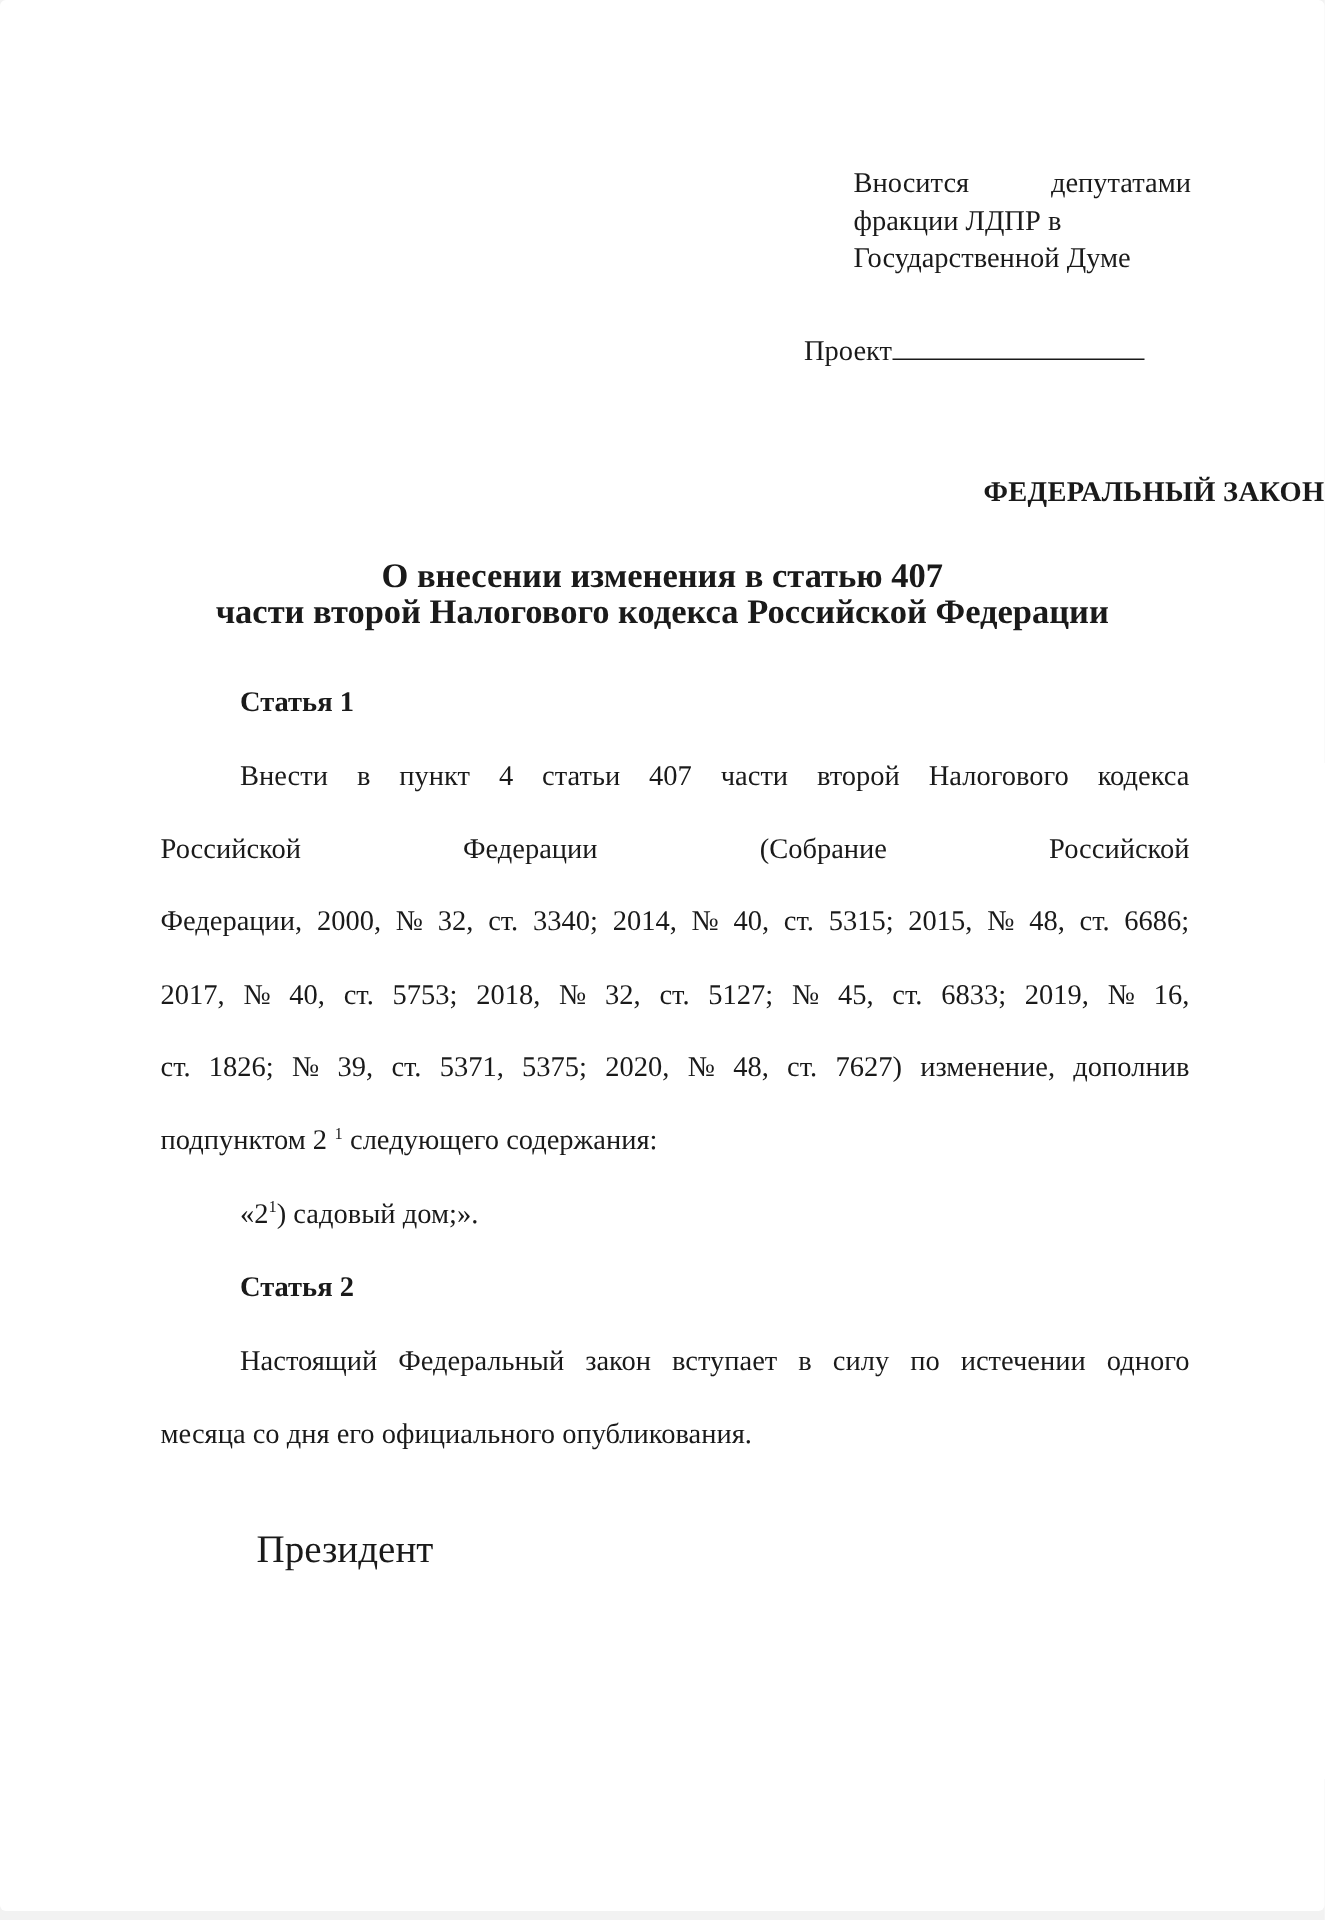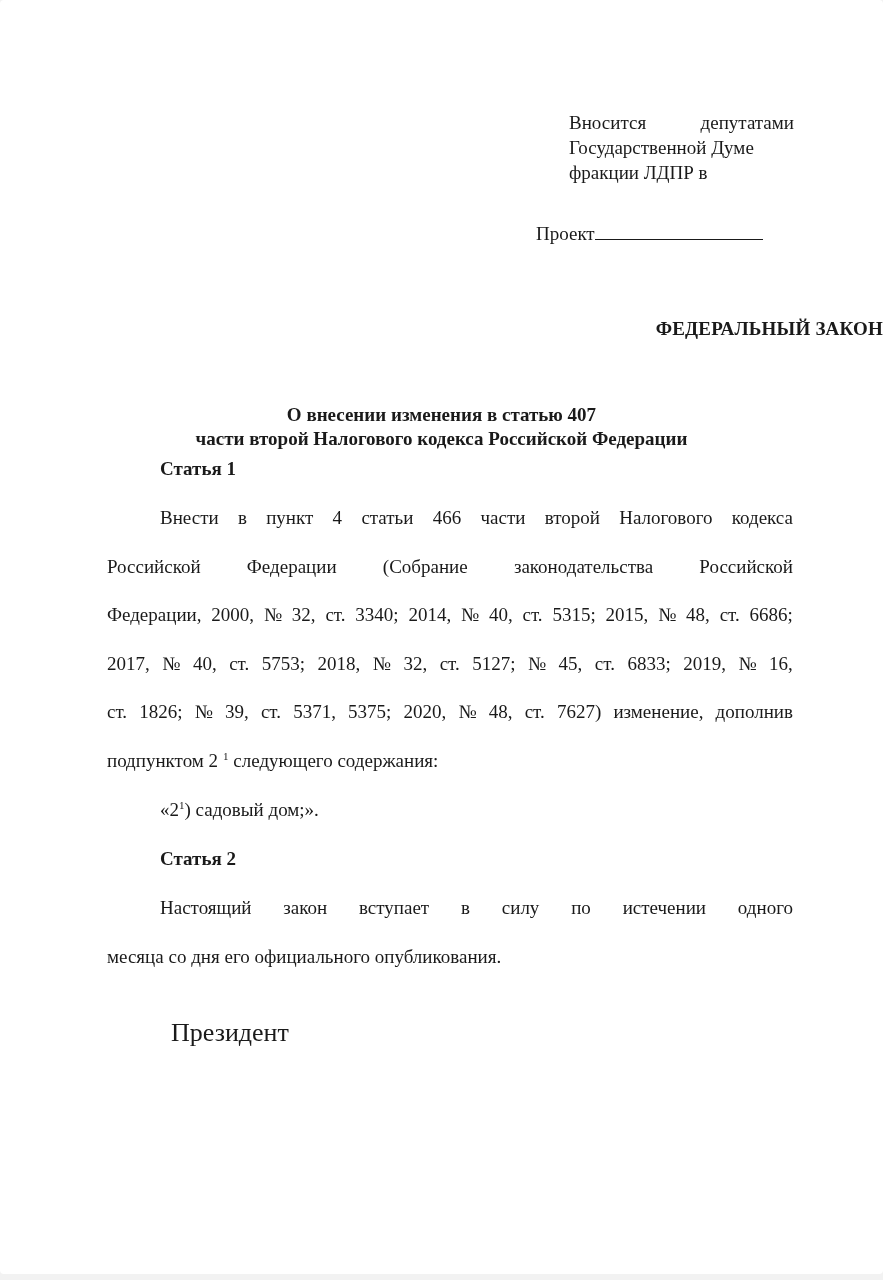--- a/index.html
+++ b/index.html
@@ -57,23 +57,22 @@
     font-weight: bold;
     font-size: 19px;
     letter-spacing: 0.2px;
   }
   .doc-title {
     position: absolute;
     left: 0; right: 0;
     top: 372px;
     text-align: center;
     font-weight: bold;
-    font-size: 19px;
+    font-size: 23px;
     line-height: 24px;
-    margin-top: 31px;
   }
   .article-heading {
     position: absolute;
     left: 160px;
     font-weight: bold;
     font-size: 19px;
   }
   .para {
     position: absolute;
     left: 107px;
@@ -102,22 +101,22 @@
 </head>
 <body>
 
 <div class="page">
 
   <div class="submitter">
     <div class="justify-line">
       <span>Вносится</span>
       <span>депутатами</span>
     </div>
+    <div>фракции ЛДПР в</div>
     <div>Государственной Думе</div>
-    <div>фракции ЛДПР в</div>
   </div>
 
   <div class="project">
     <span>Проект</span><span class="underline-field"></span>
   </div>
 
   <div class="doc-type">ФЕДЕРАЛЬНЫЙ ЗАКОН</div>
 
   <div class="doc-title">
     <div>О внесении изменения в статью 407</div>
@@ -126,31 +125,30 @@
 
   <div class="article-heading" style="top:458px;">Статья 1</div>
 
   <div class="para" style="top:494px;">
     <div class="line indent">
       <span>Внести</span>
       <span>в</span>
       <span>пункт</span>
       <span>4</span>
       <span>статьи</span>
-      <span>466</span>
+      <span>407</span>
       <span>части</span>
       <span>второй</span>
       <span>Налогового</span>
       <span>кодекса</span>
     </div>
     <div class="line">
       <span>Российской</span>
       <span>Федерации</span>
       <span>(Собрание</span>
-      <span>законодательства</span>
       <span>Российской</span>
     </div>
     <div class="line">
       <span>Федерации,</span>
       <span>2000,</span>
       <span>№</span>
       <span>32,</span>
       <span>ст.</span>
       <span>3340;</span>
       <span>2014,</span>
@@ -206,20 +204,21 @@
 
   <div class="para" style="top:786px; left:160px;">
     <span>«2</span><sup>1</sup><span>) садовый дом;».</span>
   </div>
 
   <div class="article-heading" style="top:848px;">Статья 2</div>
 
   <div class="para" style="top:884px;">
     <div class="line indent">
       <span>Настоящий</span>
+      <span>Федеральный</span>
       <span>закон</span>
       <span>вступает</span>
       <span>в</span>
       <span>силу</span>
       <span>по</span>
       <span>истечении</span>
       <span>одного</span>
     </div>
     <div class="line last">
       <span>месяца со дня его официального опубликования.</span>

